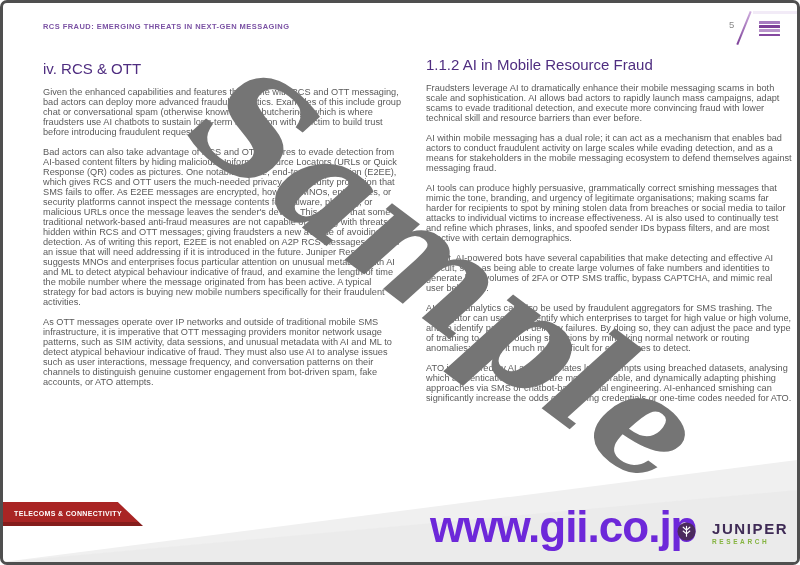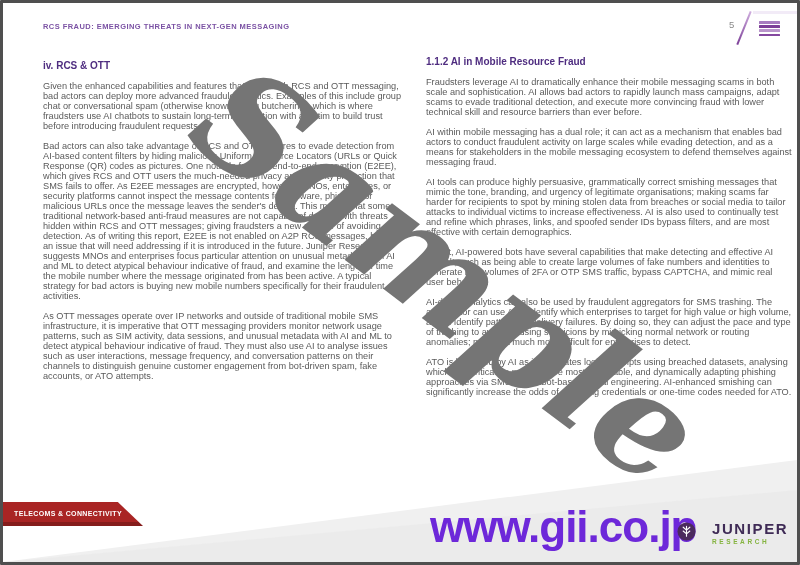--- a/index.html
+++ b/index.html
@@ -3,21 +3,21 @@
 <meta charset="utf-8">
 <style>
   html,body { margin:0; padding:0; background:#ffffff; }
   * { box-sizing:border-box; }
 
   .page {
     position:relative;
     width:800px; height:565px;
     background:#ffffff;
     border:3px solid #4f4f4f;
-    border-radius:1px;
+    border-radius:7px;
     overflow:hidden;
     font-family:"Liberation Sans", sans-serif;
   }
 
   
   .header-title {
     position:absolute; left:40px; top:19px;
     font-size:7.5px; font-weight:700; letter-spacing:.45px;
     color:#7b52a4; z-index:3;
   }
@@ -43,21 +43,21 @@
   .hamburger .b2 { background:#7c3f98; }
   .hamburger .b3 { background:#b994cb; }
   .hamburger .b4 { background:#84489f; }
 
   
   .col { position:absolute; z-index:2; }
   .col-left  { left:40px;  top:57px; width:363px; }
   .col-right { left:423px; top:53px; width:366px; }
   .col h2 {
     margin:0 0 10px 0;
-    font-size:10px; font-weight:700; color:#4f2d80;
+    font-size:15px; font-weight:400; color:#4f2d80;
   }
   .col p {
     margin:0 0 10px 0;
     font-size:9.2px; line-height:10px; color:#5a5a5a;
     text-align:left;
   }
 
   
   .watermark {
     position:absolute; left:445px; top:272px; z-index:6;

